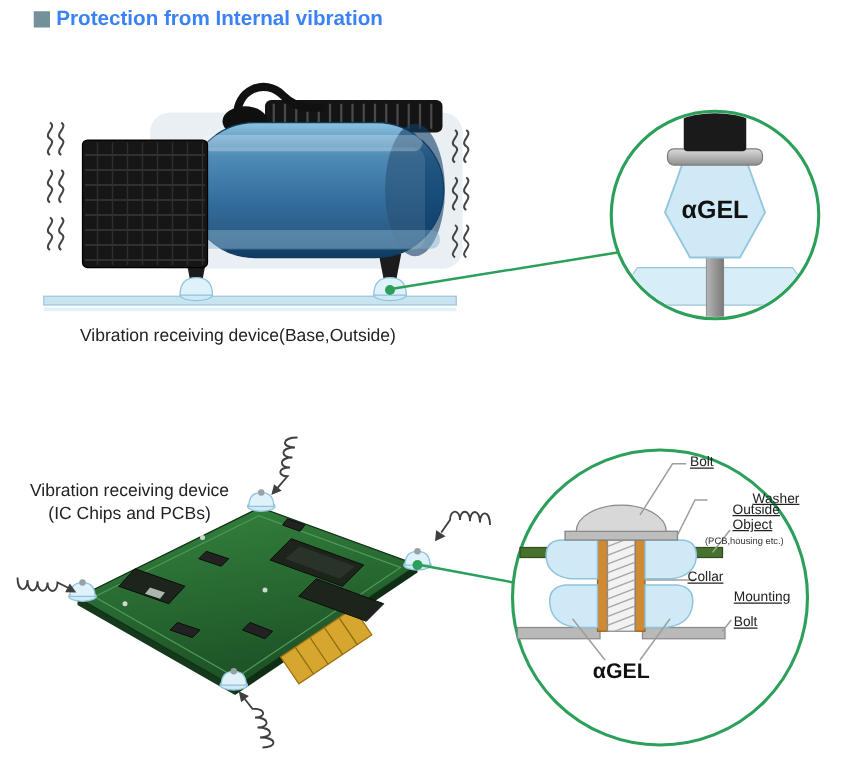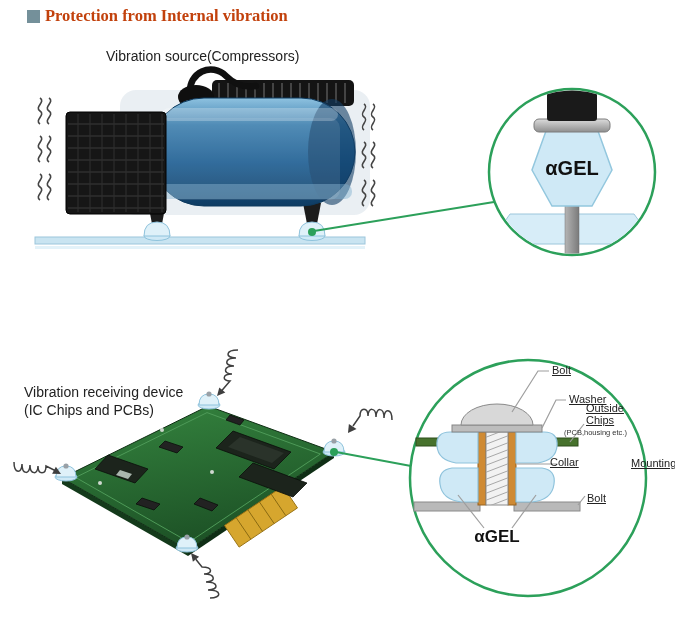--- a/index.html
+++ b/index.html
@@ -7,21 +7,21 @@
     --gel_blue:#cfe9f6;
     --bullet_gray:#74909a;
     --collar_orange:#cf8a33;
     --isolated_green:#47722d;
   }
   html,body{margin:0;padding:0;background:#fff;}
   .page{position:relative;width:675px;height:622px;background:#ffffff;
         font-family:"Liberation Sans",sans-serif;color:#1c1c1c;overflow:hidden;}
   .gfx{position:absolute;left:0;top:0;}
   .lbl{position:absolute;white-space:nowrap;}
-  .hdr{font-size:16.5px;font-weight:bold;display:flex;align-items:center;gap:5px;color:#c2410c;font-family:Liberation Serif, serif;}
+  .hdr{font-size:16.5px;font-weight:bold;display:flex;align-items:center;gap:5px;color:#3b82f6;}
   .sq{width:13px;height:13px;background:var(--bullet_gray);display:inline-block;flex:0 0 auto;}
   .t14{font-size:14px;color:#222;}
   .t11{font-size:11px;color:#222;text-decoration:underline;}
   .t8{font-size:7.5px;color:#333;}
   .gel-big{font-size:20px;font-weight:bold;text-align:center;color:#111;}
   .gel-mid{font-size:17px;font-weight:bold;text-align:center;color:#111;}
   .two-line span{display:block;line-height:18px;}
 </style>
 </head>
 <body>
@@ -287,36 +287,36 @@
       <line x1="536" y1="495" x2="512" y2="528"></line>
     </g>
   </g>
 </svg>
 
 <div class="lbl hdr" style="left:27px;top:6px;">
   <span class="sq"></span>
   <span>Protection from Internal vibration</span>
 </div>
 
-<div class="lbl t14" style="left:106px;top:48px;">Vibration source(Compressors)</div>
-
+
+<div class="lbl t14" style="left:64px;top:260px;">Vibration receiving device(Base,Outside)</div>
 
 <div class="lbl gel-big" style="left:527px;top:157px;width:90px;">αGEL</div>
 
 
-<div class="lbl t14 two-line" style="left:24px;top:383px;">
+<div class="lbl t14 two-line" style="left:24px;top:383px;text-align:center;">
   <span>Vibration receiving device</span>
   <span>(IC Chips and PCBs)</span>
 </div>
 
 
 <div class="lbl t11" style="left:552px;top:364px;">Bolt</div>
-<div class="lbl t11" style="left:569px;top:393px;">Washer</div>
+<div class="lbl t11" style="left:602px;top:393px;">Washer</div>
 <div class="lbl t11" style="left:586px;top:402px;">Outside</div>
-<div class="lbl t11" style="left:586px;top:414px;">Chips</div>
+<div class="lbl t11" style="left:586px;top:414px;">Object</div>
 <div class="lbl t8" style="left:564px;top:428px;">(PCB,housing etc.)</div>
 <div class="lbl t11" style="left:550px;top:456px;">Collar</div>
-<div class="lbl t11" style="left:587px;top:457px;margin-left:44px;">Mounting</div>
+<div class="lbl t11" style="left:587px;top:472px;">Mounting</div>
 <div class="lbl t11" style="left:587px;top:492px;">Bolt</div>
 
 <div class="lbl gel-mid" style="left:462px;top:527px;width:70px;">αGEL</div>
 
 </div>
 
 </body></html>

